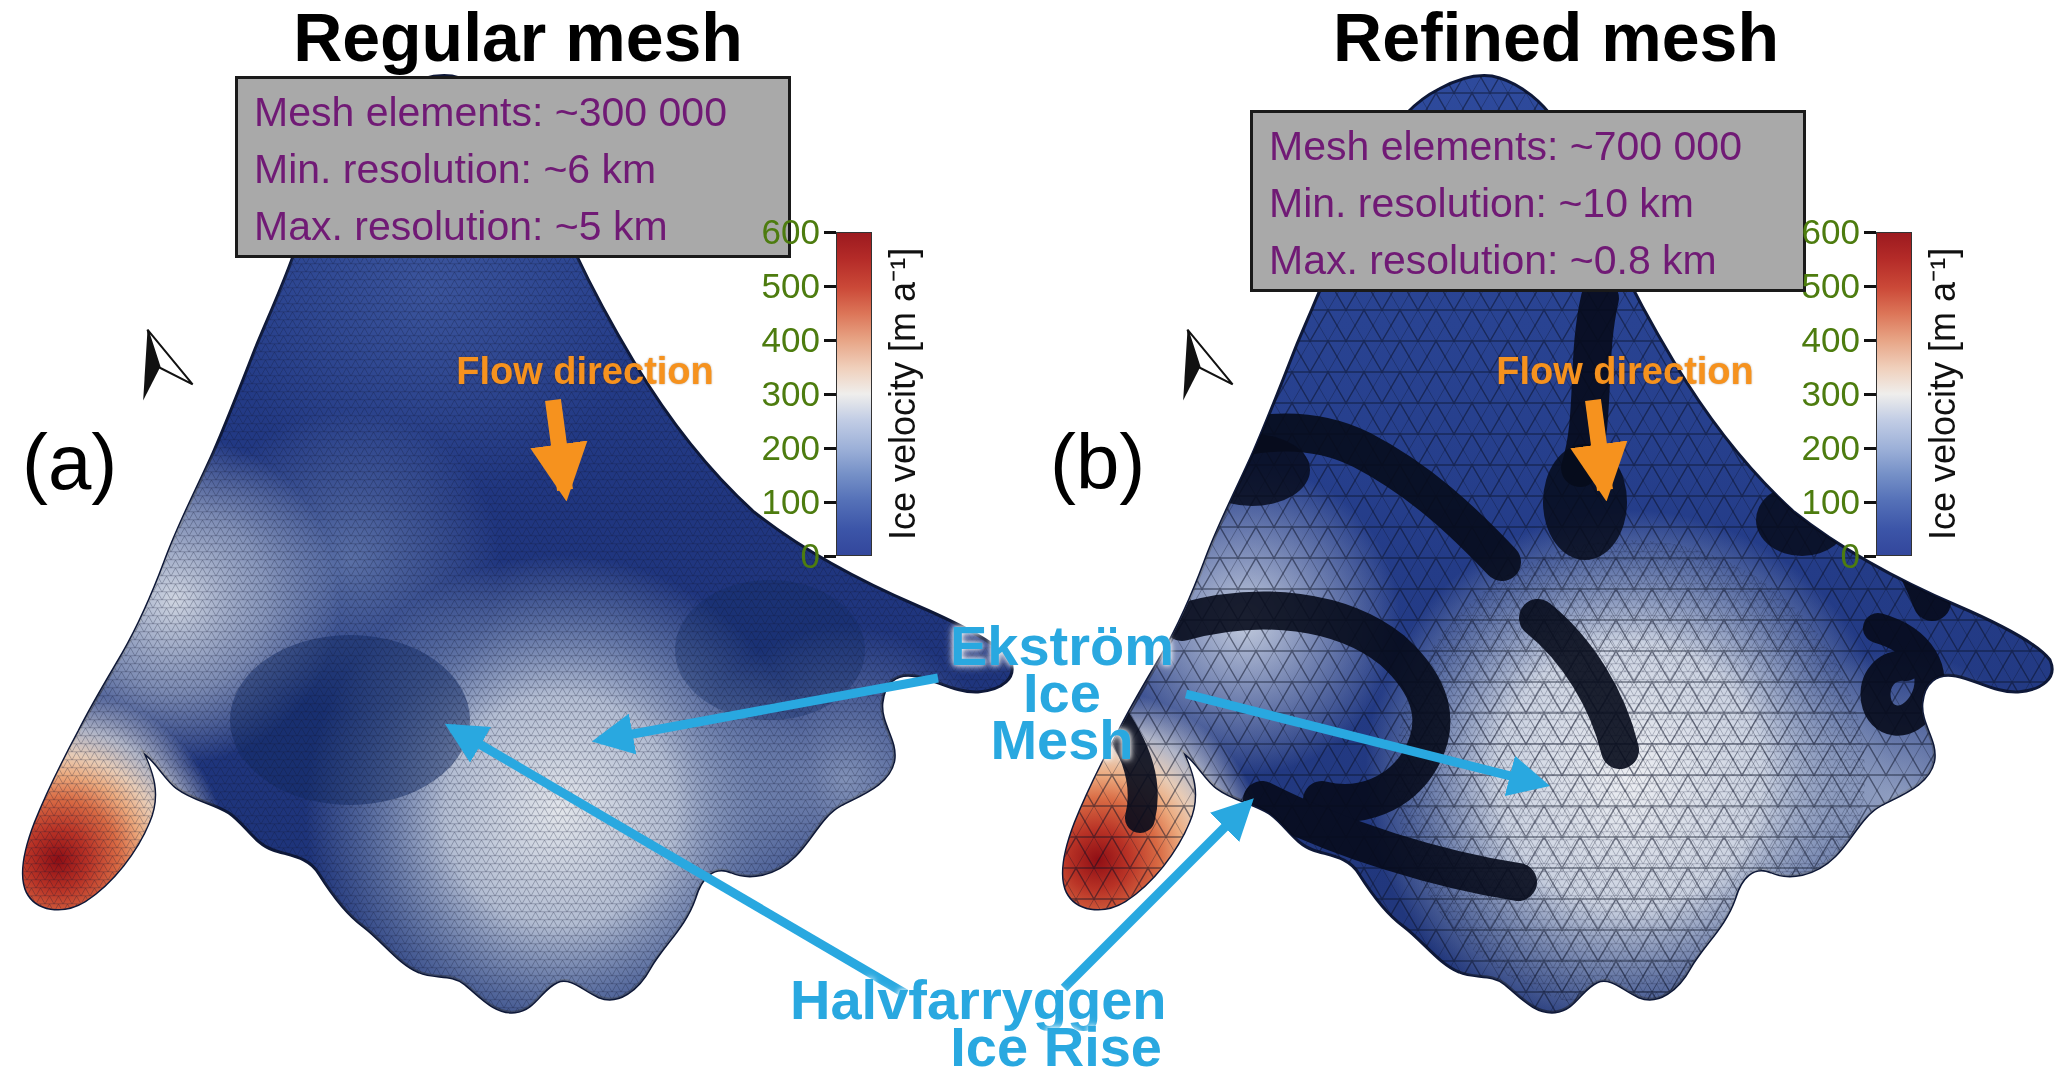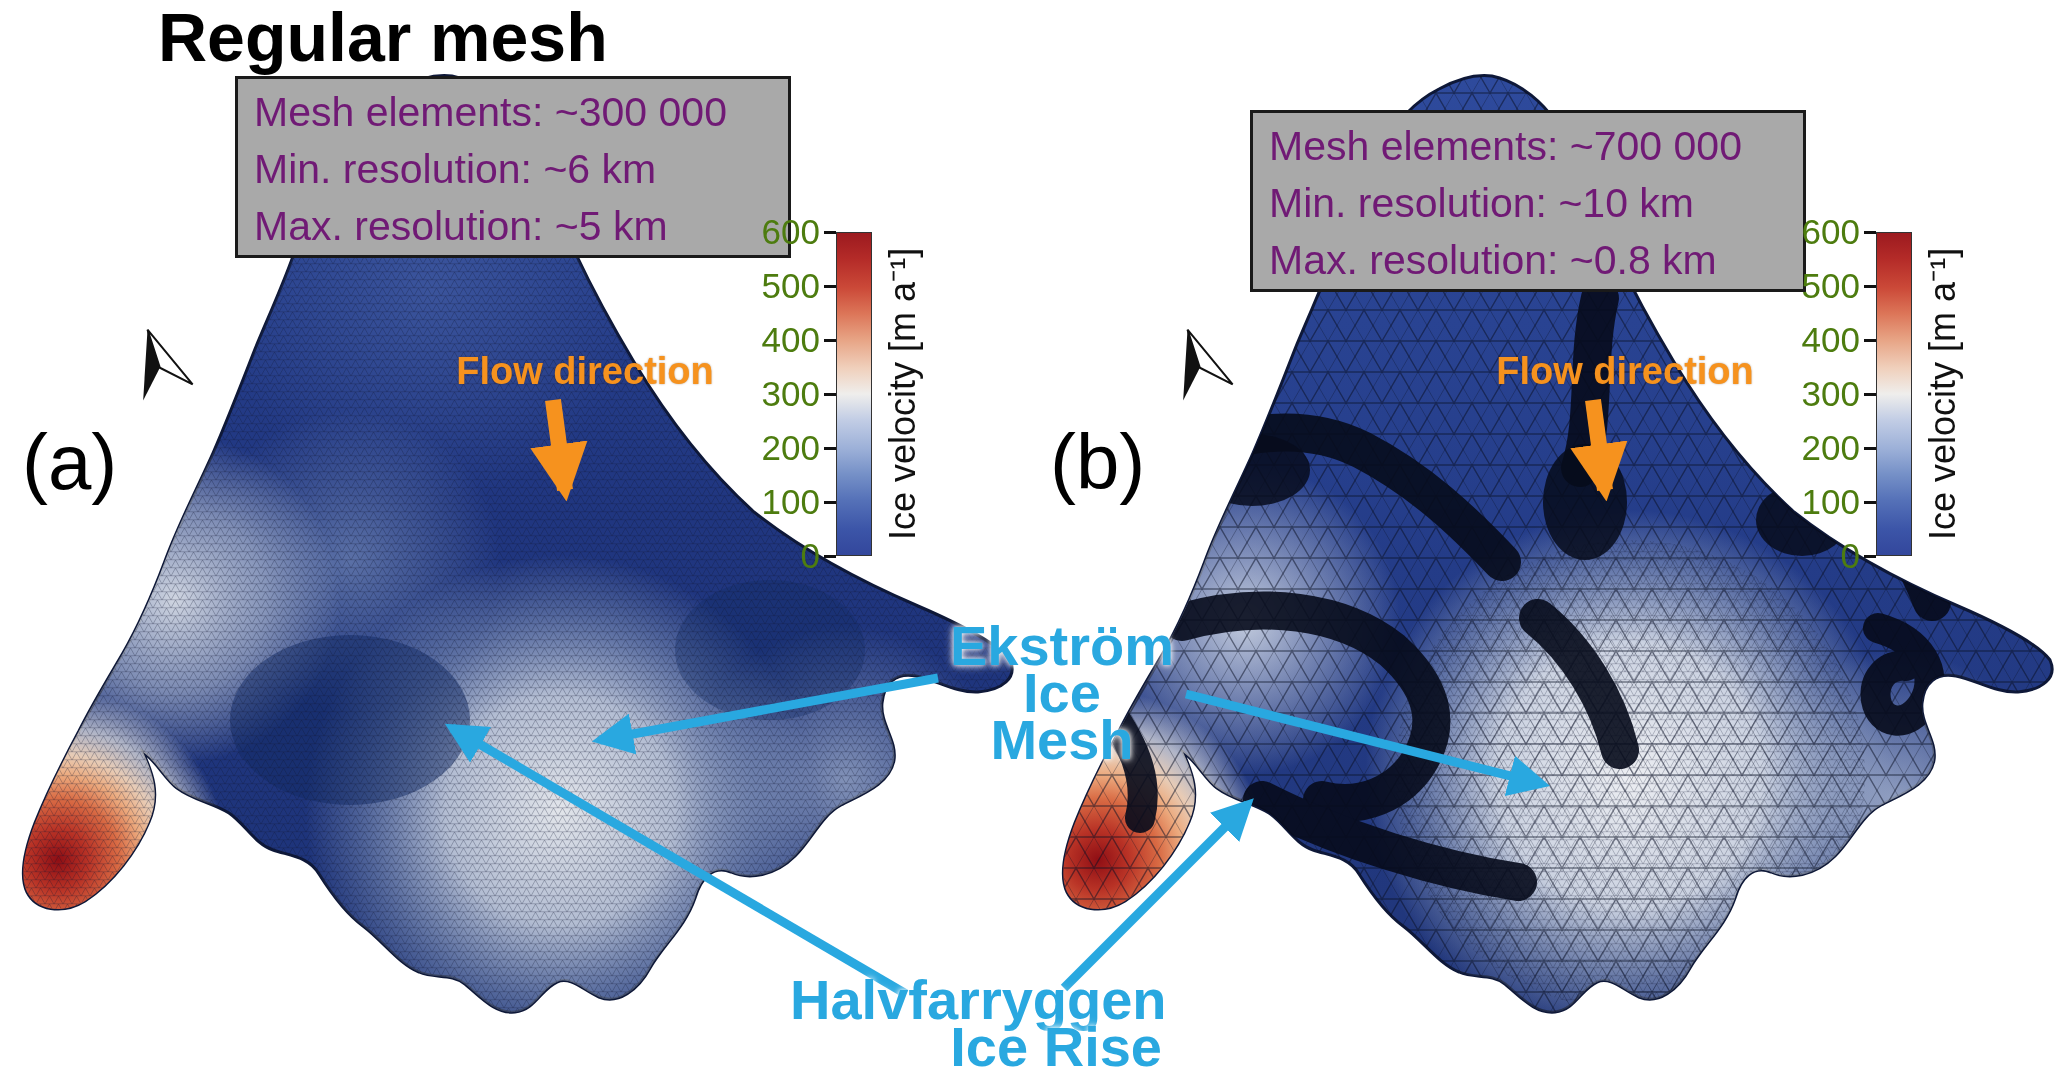--- a/index.html
+++ b/index.html
@@ -1,20 +1,20 @@
 <!DOCTYPE html>
 <html><head>
 <meta charset="utf-8">
 <style>
   html,body{margin:0;padding:0;background:#fff;}
   .stage{position:relative;width:2067px;height:1077px;background:#ffffff;overflow:hidden;
          font-family:"Liberation Sans",sans-serif;color:#111;}
   svg.canvas{position:absolute;left:0;top:0;}
 
-  .panel-title{position:absolute;top:0;width:720px;
+  .panel-title{position:absolute;top:0;width:720px;text-align:center;
                font-size:68px;font-weight:bold;line-height:74px;color:#000;}
   #title-a{left:158px;} #title-b{left:1196px;}
 
   .info-box{position:absolute;top:76px;width:556px;height:182px;background:#a9a9a9;
             border:3px solid #1a1a1a;box-sizing:border-box;padding:5px 16px;}
   #info-a{left:235px;} #info-b{left:1250px;margin-top:34px;}
   .info-line{font-size:41px;line-height:57px;color:#701a75;white-space:nowrap;}
 
   .panel-label{position:absolute;top:420px;font-size:78px;line-height:84px;color:#000;}
   #label-a{left:22px;} #label-b{left:1050px;}
@@ -199,20 +199,21 @@
     <line x1="553" y1="400" x2="565" y2="490" stroke="#f6921e" stroke-width="16" marker-end="url(#arrowOrange)"></line>
     <line x1="1593" y1="400" x2="1605" y2="490" stroke="#f6921e" stroke-width="16" marker-end="url(#arrowOrange)"></line>
 
     <line x1="938" y1="678" x2="600" y2="740" stroke="#29a8e0" stroke-width="9" marker-end="url(#arrowCyan)"></line>
     <line x1="1186" y1="694" x2="1542" y2="784" stroke="#29a8e0" stroke-width="9" marker-end="url(#arrowCyan)"></line>
     <line x1="906" y1="994" x2="452" y2="728" stroke="#29a8e0" stroke-width="9" marker-end="url(#arrowCyan)"></line>
     <line x1="1064" y1="988" x2="1248" y2="804" stroke="#29a8e0" stroke-width="9" marker-end="url(#arrowCyan)"></line>
   </svg>
 
   <div class="panel-title" id="title-a">Regular mesh</div>
+  <div class="panel-title" id="title-b">Refined mesh</div>
 
   <div class="info-box" id="info-a">
     <div class="info-line">Mesh elements: ~300 000</div>
     <div class="info-line">Min. resolution: ~6 km</div>
     <div class="info-line">Max. resolution: ~5 km</div>
   </div>
   <div class="info-box" id="info-b">
     <div class="info-line">Mesh elements: ~700 000</div>
     <div class="info-line">Min. resolution: ~10 km</div>
     <div class="info-line">Max. resolution: ~0.8 km</div>

